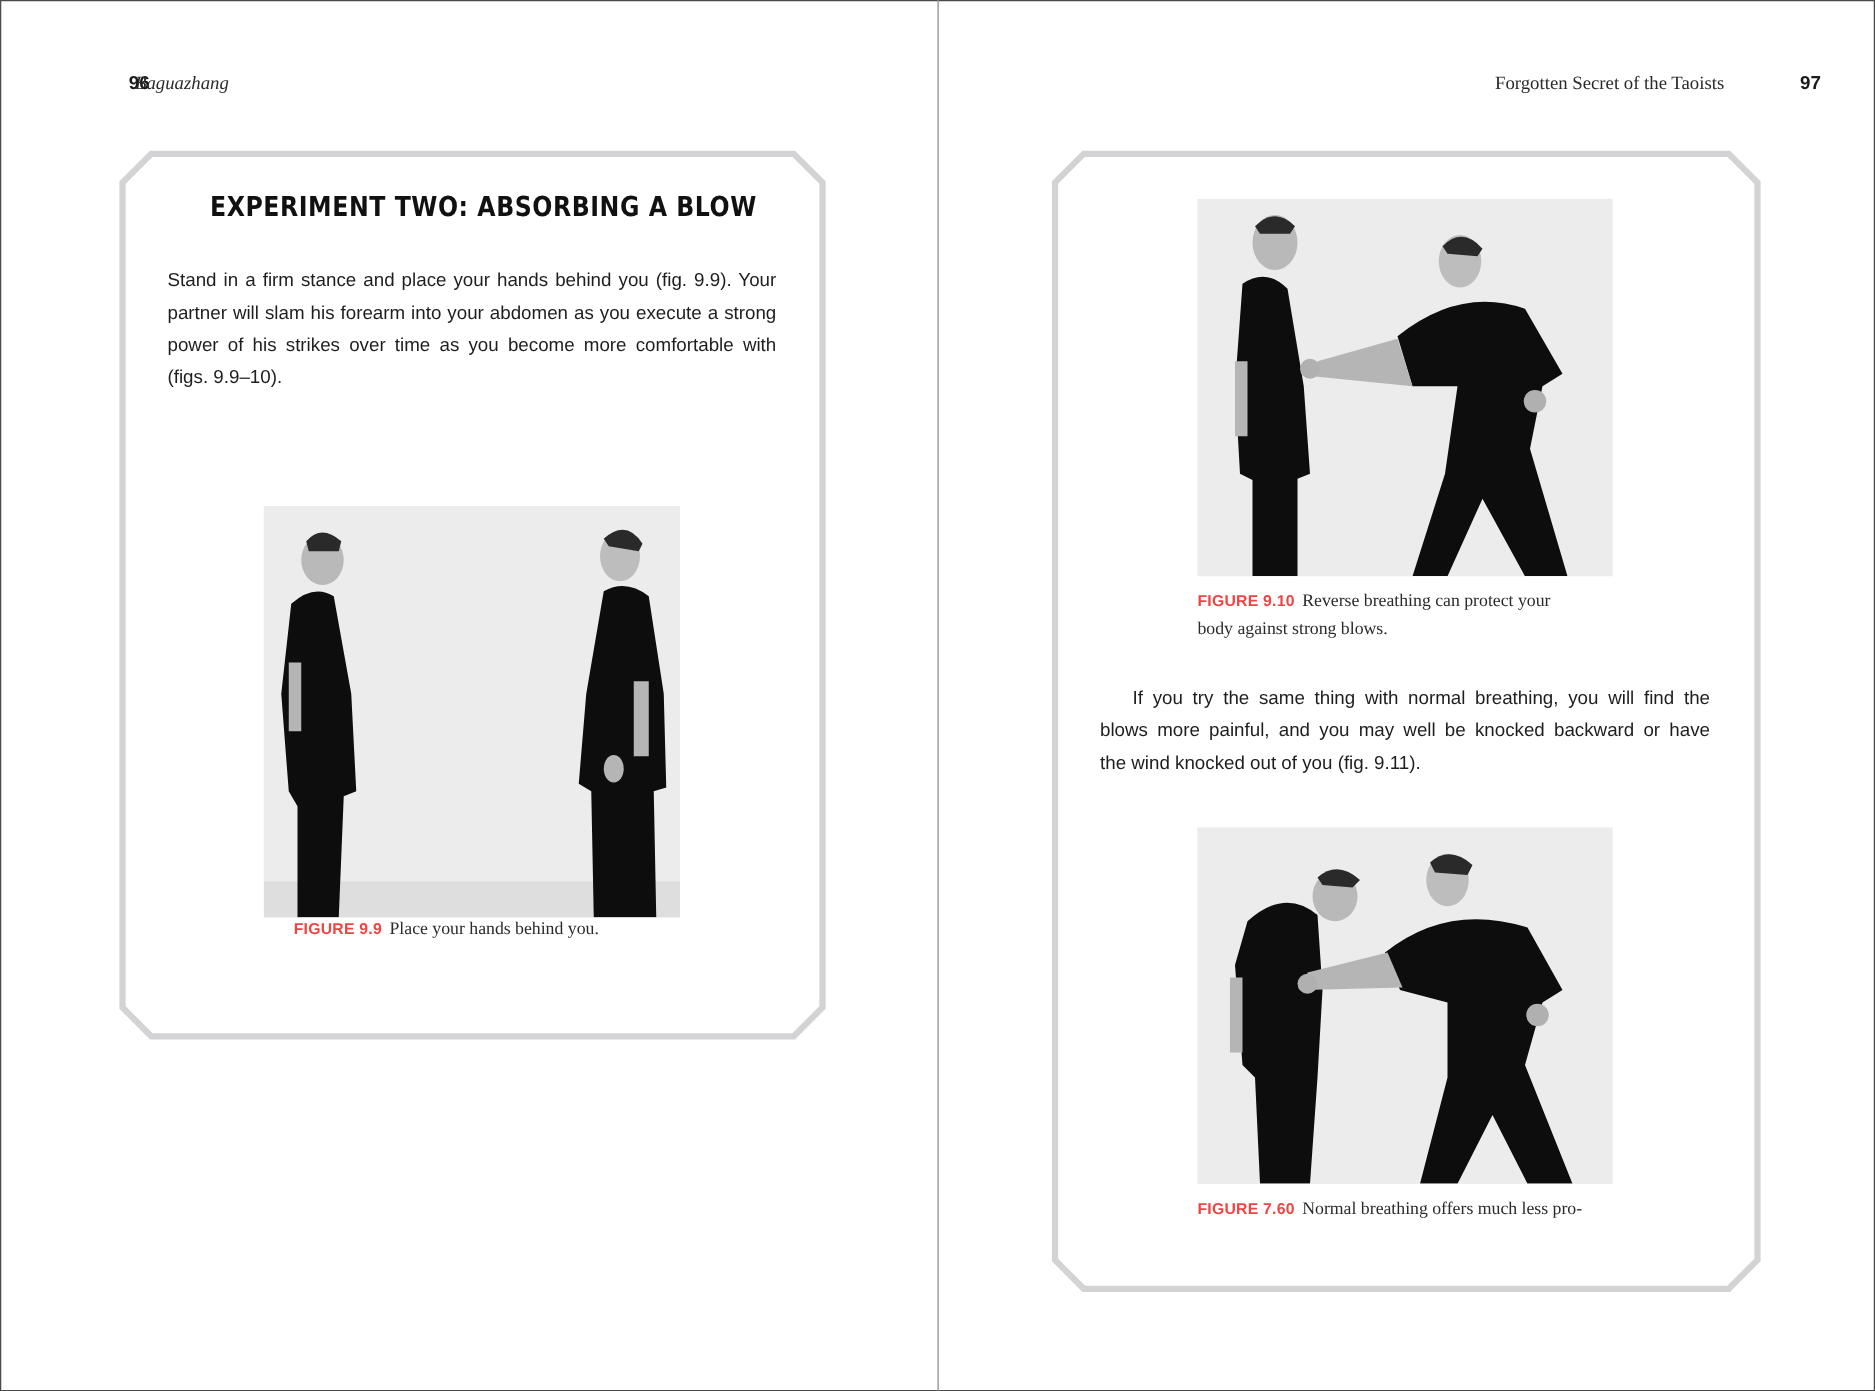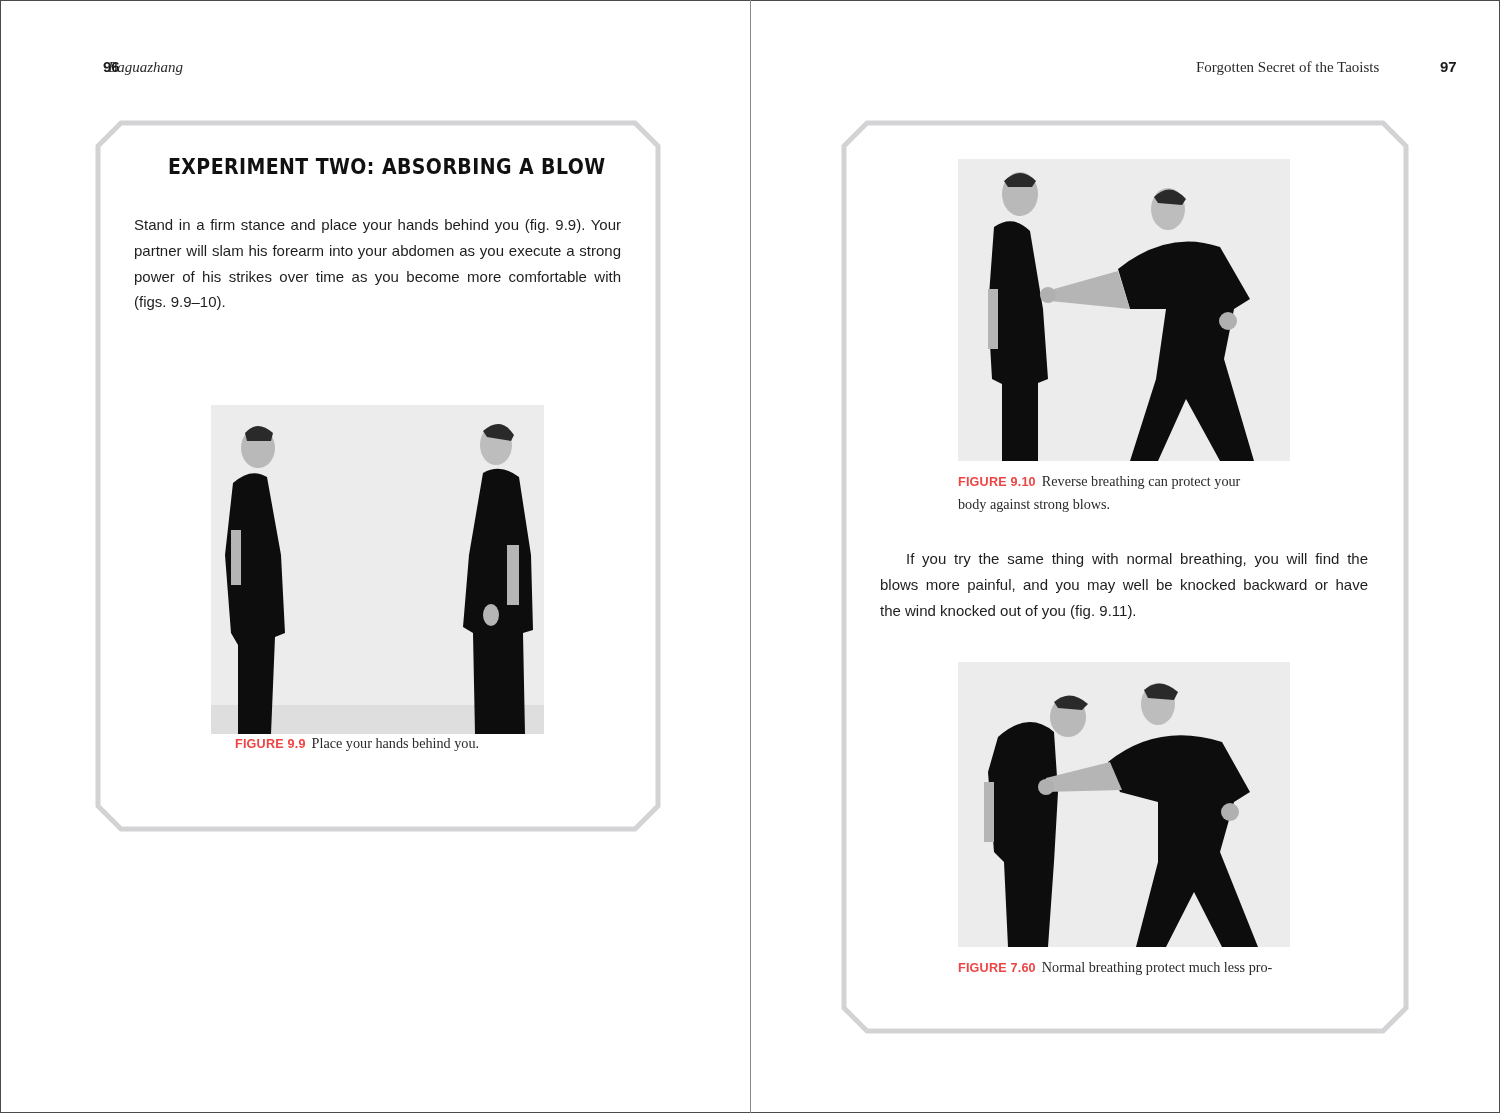--- a/index.html
+++ b/index.html
@@ -120,15 +120,15 @@
       <ellipse cx="200" cy="42" rx="17" ry="21" fill="#bdbdbd"></ellipse>
       <path d="M186 28 Q202 14 220 30 L216 38 L190 36 Z" fill="#2a2a2a"></path>
       <path d="M150 100 Q200 60 264 80 L292 130 L276 140 L262 190 L300 285 L264 285 L236 230 L208 285 L178 285 L200 200 L200 140 L162 130 Z" fill="#0d0d0d"></path>
       <path d="M152 100 L88 116 L86 130 L164 128 Z" fill="#b5b5b5"></path>
       <circle cx="88" cy="125" r="8" fill="#b0b0b0"></circle>
       <circle cx="272" cy="150" r="9" fill="#b0b0b0"></circle>
     </svg>
   </div>
 
   <div class="caption" style="left:958px; top:956px;">
-    <span class="ln"><span class="lbl">FIGURE 7.60</span><span>Normal breathing protect much less pro-</span></span>
+    <span class="ln"><span class="lbl">FIGURE 7.60</span><span>Normal breathing offers much less pro-</span></span>
   </div>
 </div>
 
 </body></html>

